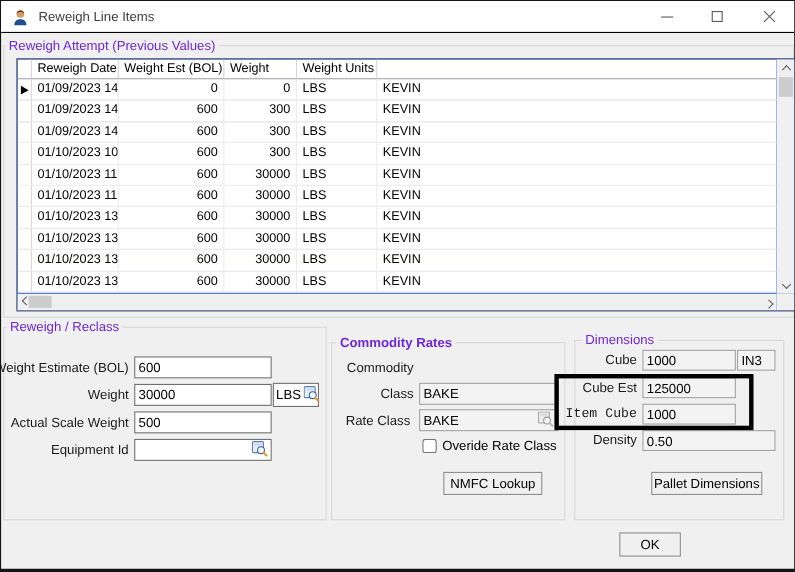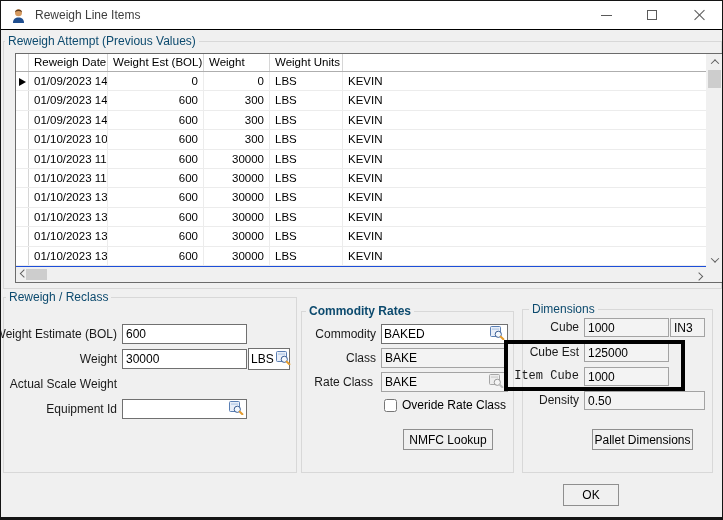--- a/index.html
+++ b/index.html
@@ -19,21 +19,21 @@
   .glyph-min { width:11px; height:1px; background:#5a5a5a; }
   .glyph-max { width:10px; height:10px; border:1px solid #5a5a5a; }
   .glyph-close { position:relative; width:12px; height:12px; }
   .glyph-close span { position:absolute; left:5.5px; top:-1px; width:1px; height:14px; background:#5a5a5a; }
   .glyph-close span:first-child { transform:rotate(45deg); }
   .glyph-close span:last-child  { transform:rotate(-45deg); }
 
   
   .groupbox { position:absolute; border:1px solid #d8d8d8; background:transparent; }
   .grouplabel { position:absolute; height:14px; line-height:14px; background:#f0f0f0;
-                padding:0 3px; z-index:2; white-space:nowrap; color:#0c4a6e; }
+                padding:0 3px; z-index:2; white-space:nowrap; color:#6d28d9; }
 
   
   .grid { position:absolute; left:14px; top:52px; width:709px; height:230px;
           background:#1d4ed8; border:1px solid #6b6b6b; z-index:1; }
   .grid-table { position:absolute; left:0; top:0; right:17px; bottom:15px; overflow:hidden; font-size:11.5px; }
   .g-header { display:flex; height:18px; border-bottom:1px solid #aeaeae; background:#fff; }
   .g-header .cell { border-right:1px solid #d6d6d6; line-height:17px; }
   .g-row { display:flex; height:19.4px; border-bottom:1px solid #ececec; background:#fff; }
   .g-row .cell { border-right:1px solid #ececec; line-height:19px; }
   .cell { overflow:hidden; white-space:nowrap; padding-left:5px; }
@@ -239,49 +239,39 @@
       <svg width="15" height="14" viewBox="0 0 15 14">
         <rect x="0.5" y="0.5" width="10" height="10" rx="1" fill="#e8eef8" stroke="#5a7fb4"></rect>
         <rect x="2" y="2.2" width="7" height="1.8" fill="#c4d5ec"></rect>
         <circle cx="8.3" cy="8.3" r="3.1" fill="#f4f8fd" stroke="#3c5f94"></circle>
         <line x1="10.8" y1="10.8" x2="13.4" y2="13.3" stroke="#e49b2d" stroke-width="2" stroke-linecap="round"></line>
       </svg>
     </span>
   </div>
 
   <span class="lbl" style="right:605px; top:373px; line-height:20px;">Actual Scale Weight</span>
+  <input class="txt" style="left: 121px; top: 373px; width: 125px; height: 20px;" value="500">
 
   <span class="lbl" style="right:605px; top:398px; line-height:20px;">Equipment Id</span>
   <div class="wrap" style="left:121px; top:398px; width:125px; height:20px;">
     <input value="" style="">
     <span>
       <svg width="15" height="14" viewBox="0 0 15 14">
         <rect x="0.5" y="0.5" width="10" height="10" rx="1" fill="#e8eef8" stroke="#5a7fb4"></rect>
         <rect x="2" y="2.2" width="7" height="1.8" fill="#c4d5ec"></rect>
         <circle cx="8.3" cy="8.3" r="3.1" fill="#f4f8fd" stroke="#3c5f94"></circle>
         <line x1="10.8" y1="10.8" x2="13.4" y2="13.3" stroke="#e49b2d" stroke-width="2" stroke-linecap="round"></line>
       </svg>
     </span>
   </div>
 
   <div class="groupbox" style="left:300px; top:310px; width:213px; height:162px;"></div>
   <span class="grouplabel" style="left:305px; top:303px;font-weight:bold;">Commodity Rates</span>
 
   <span class="lbl" style="right:346px; top:323px; line-height:20px;">Commodity</span>
-  <div class="wrap" style="left:380px; top:323px; width:127px; height:20px;">
-    <input value="BAKED" style="">
-    <span>
-      <svg width="15" height="14" viewBox="0 0 15 14">
-        <rect x="0.5" y="0.5" width="10" height="10" rx="1" fill="#e8eef8" stroke="#5a7fb4"></rect>
-        <rect x="2" y="2.2" width="7" height="1.8" fill="#c4d5ec"></rect>
-        <circle cx="8.3" cy="8.3" r="3.1" fill="#f4f8fd" stroke="#3c5f94"></circle>
-        <line x1="10.8" y1="10.8" x2="13.4" y2="13.3" stroke="#e49b2d" stroke-width="2" stroke-linecap="round"></line>
-      </svg>
-    </span>
-  </div>
 
   <span class="lbl" style="right:346px; top:347px; line-height:20px;">Class</span>
   <div class="ro" style="left:380px; top:347px; width:127px; height:20px;">BAKE</div>
 
   <span class="lbl" style="right:349px; top:371px; line-height:20px;margin-left:19px;">Rate Class</span>
   <div class="ro" style="left:380px; top:371px; width:127px; height:20px; justify-content:space-between;">
     <span>BAKE</span>
     <span>
       <svg width="15" height="14" viewBox="0 0 15 14">
         <rect x="0.5" y="0.5" width="10" height="10" rx="1" fill="#ededed" stroke="#a5a5a5"></rect>

